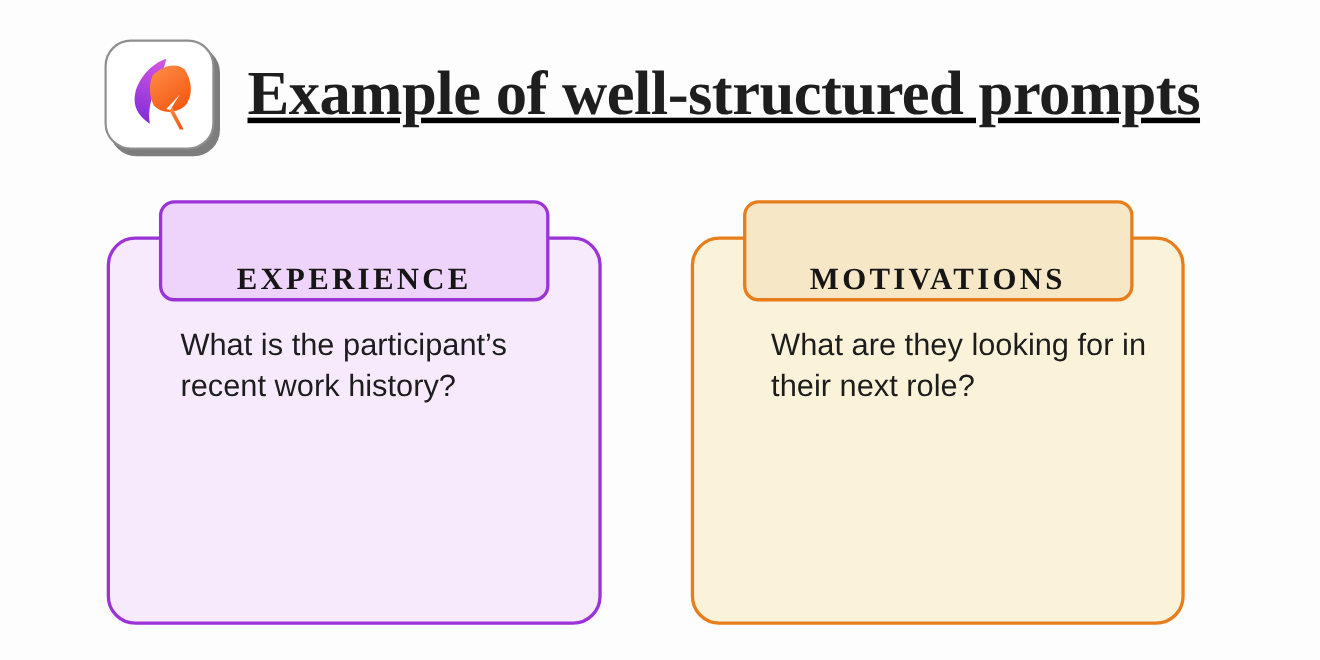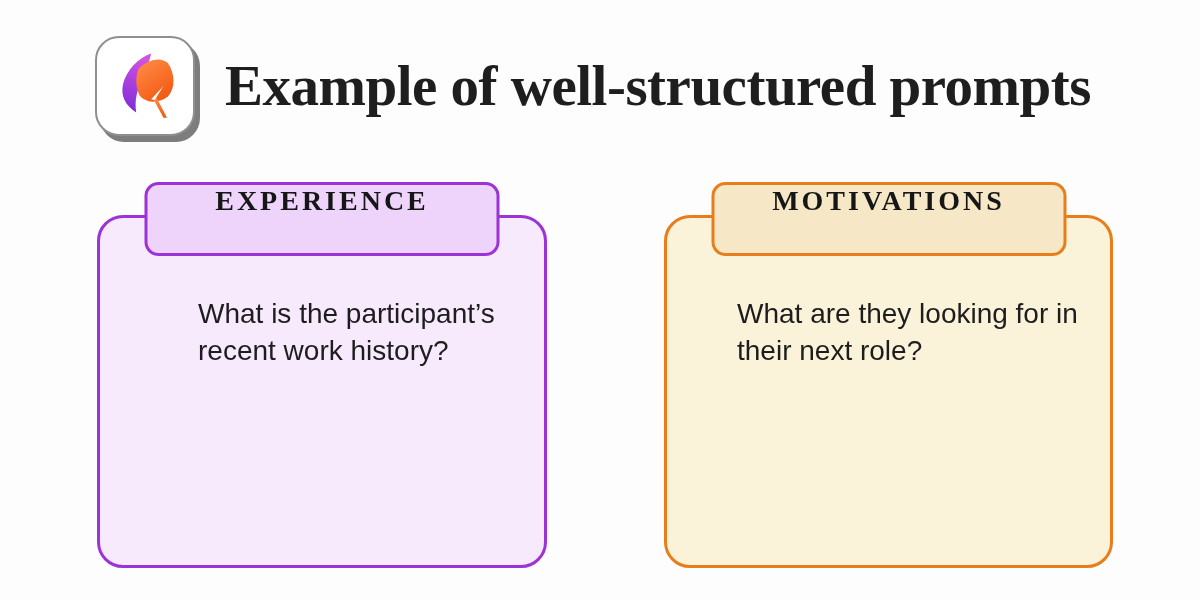--- a/index.html
+++ b/index.html
@@ -12,20 +12,21 @@
     overflow: hidden;
     font-family: "Liberation Sans", sans-serif;
   }
   .header {
     position: absolute;
     left: 95px;
     top: 36px;
     display: flex;
     align-items: center;
     gap: 30px;
+    text-decoration: underline;
   }
   .logo {
     width: 100px;
     height: 100px;
     background: #ffffff;
     border: 2px solid #8f8f8f;
     border-radius: 24px;
     box-shadow: 5px 6px 0 #7d7d7d;
     display: flex;
     align-items: center;
@@ -50,53 +51,53 @@
     border-width: 3px;
     border-radius: 26px;
   }
   .card-purple {
     left: 97px;
     width: 450px;
     border-color: var(--purple-accent, #9c33d6);
     background: var(--purple-body-bg, #f7eafd);
   }
   .card-orange {
-    left: 664px;
+    left: 628px;
     width: 449px;
     border-color: var(--orange-accent, #e87d1c);
     background: var(--orange-body-bg, #fbf2da);
   }
   .badge {
     position: absolute;
     top: -36px;
     left: 50%;
     transform: translateX(-50%);
     width: 355px;
-    height: 74px;
+    height: 92px;
     border-style: solid;
     border-width: 3px;
     border-radius: 14px;
     display: flex;
-    align-items: flex-start;
+    align-items: flex-end;
     justify-content: center;
     font-family: "Liberation Serif", "DejaVu Serif", serif;
     font-weight: 700;
     font-size: 28px;
     letter-spacing: 3px;
     color: #161616;
   }
   .card-purple .badge {
     background: var(--purple-badge-bg, #eed4fa);
     border-color: var(--purple-accent, #9c33d6);
   }
   .card-orange .badge {
     background: var(--orange-badge-bg, #f6e7c6);
     border-color: var(--orange-accent, #e87d1c);
   }
-  .card-body { padding: 77px 18px 0 98px; }
+  .card-body { padding: 77px 18px 0 64px; }
   .card-orange .card-body { padding-left: 70px; }
   .question {
     font-size: 28px;
     line-height: 37px;
     color: var(--text-color, #1d1d1d);
     margin-bottom: 37px;
     max-width: 356px;
   }
 </style>
 </head>

